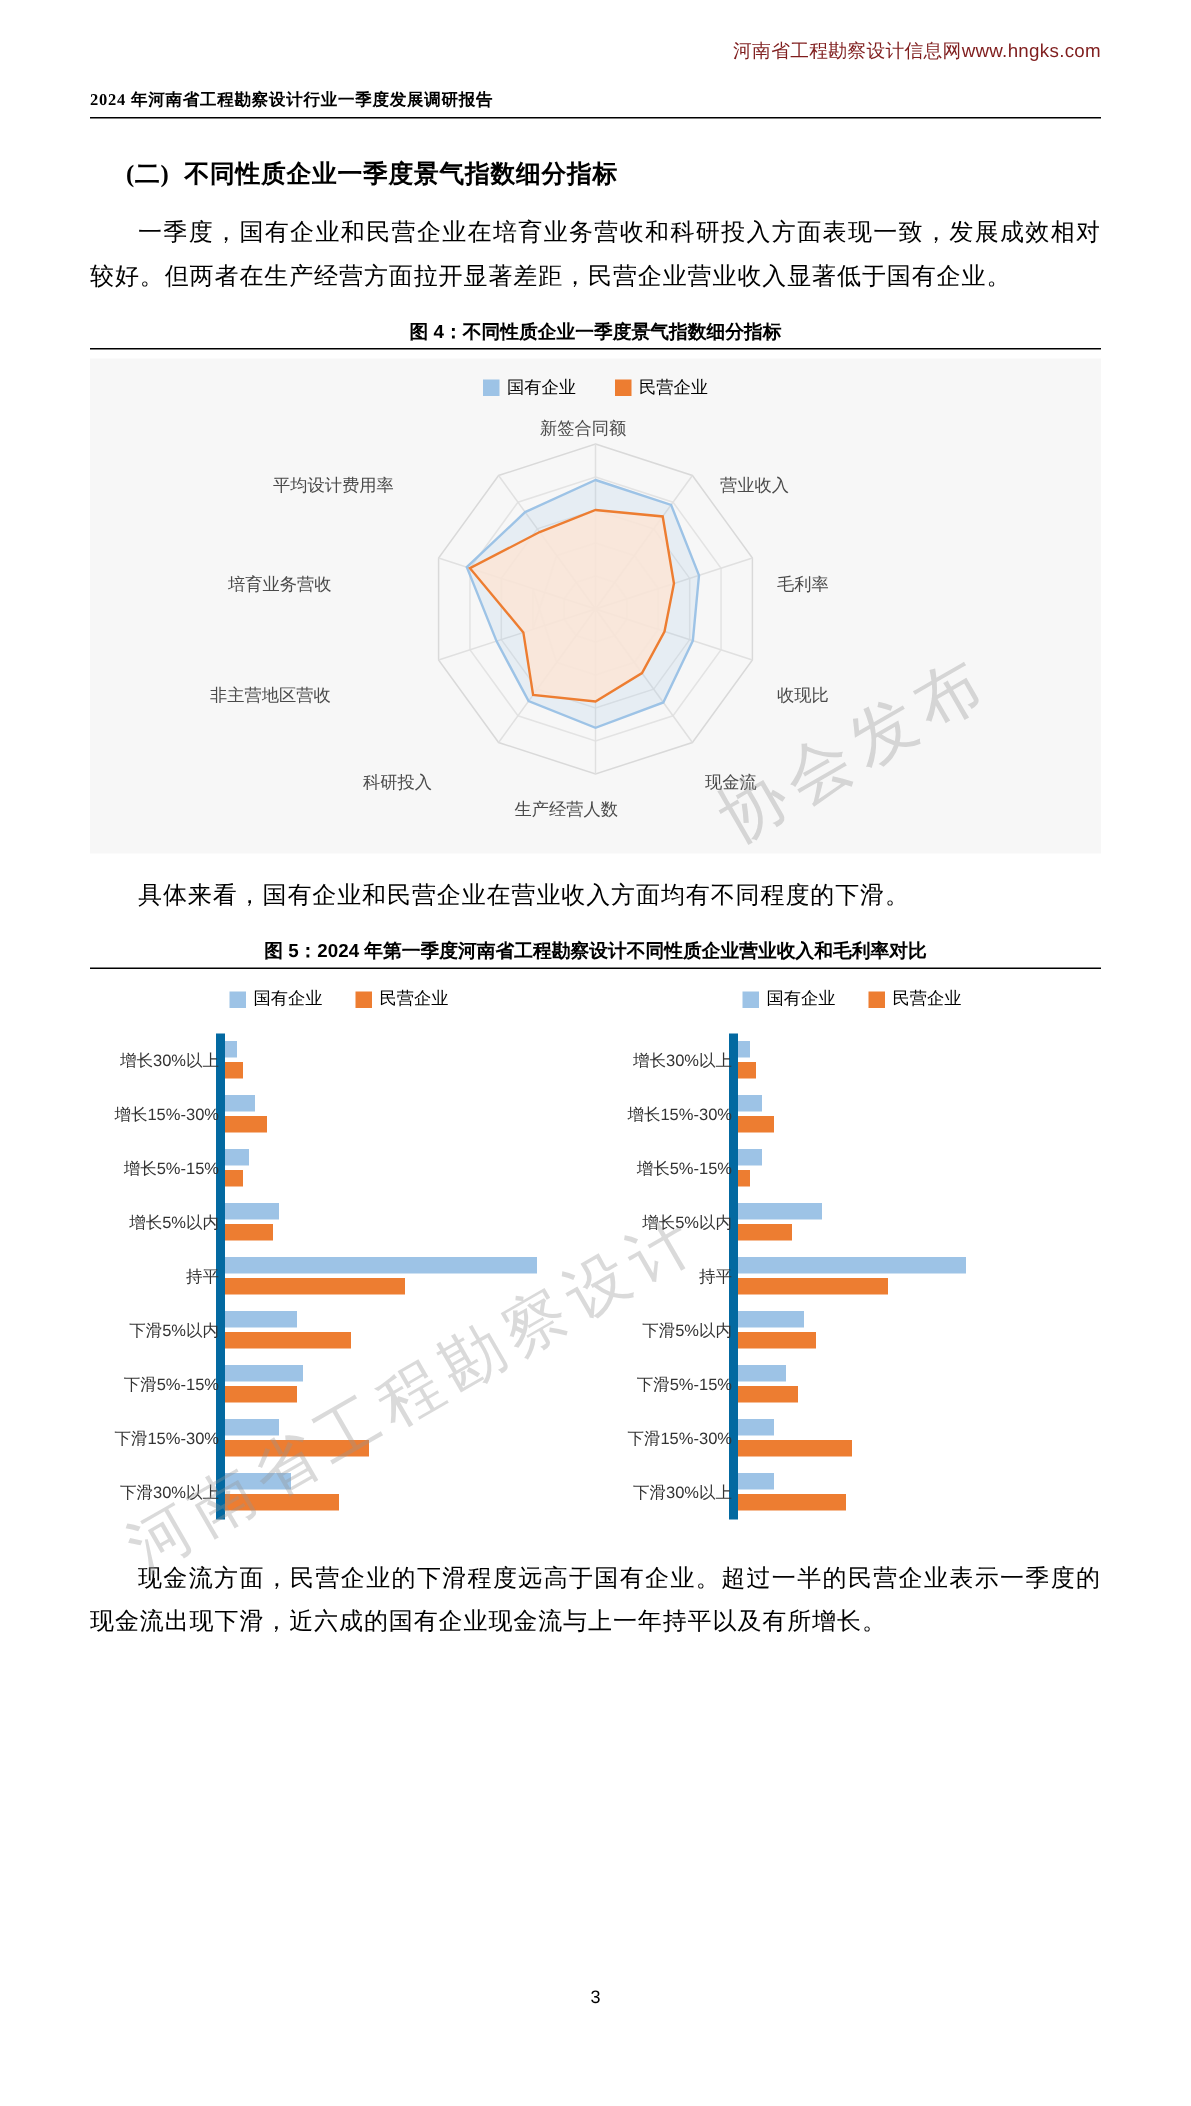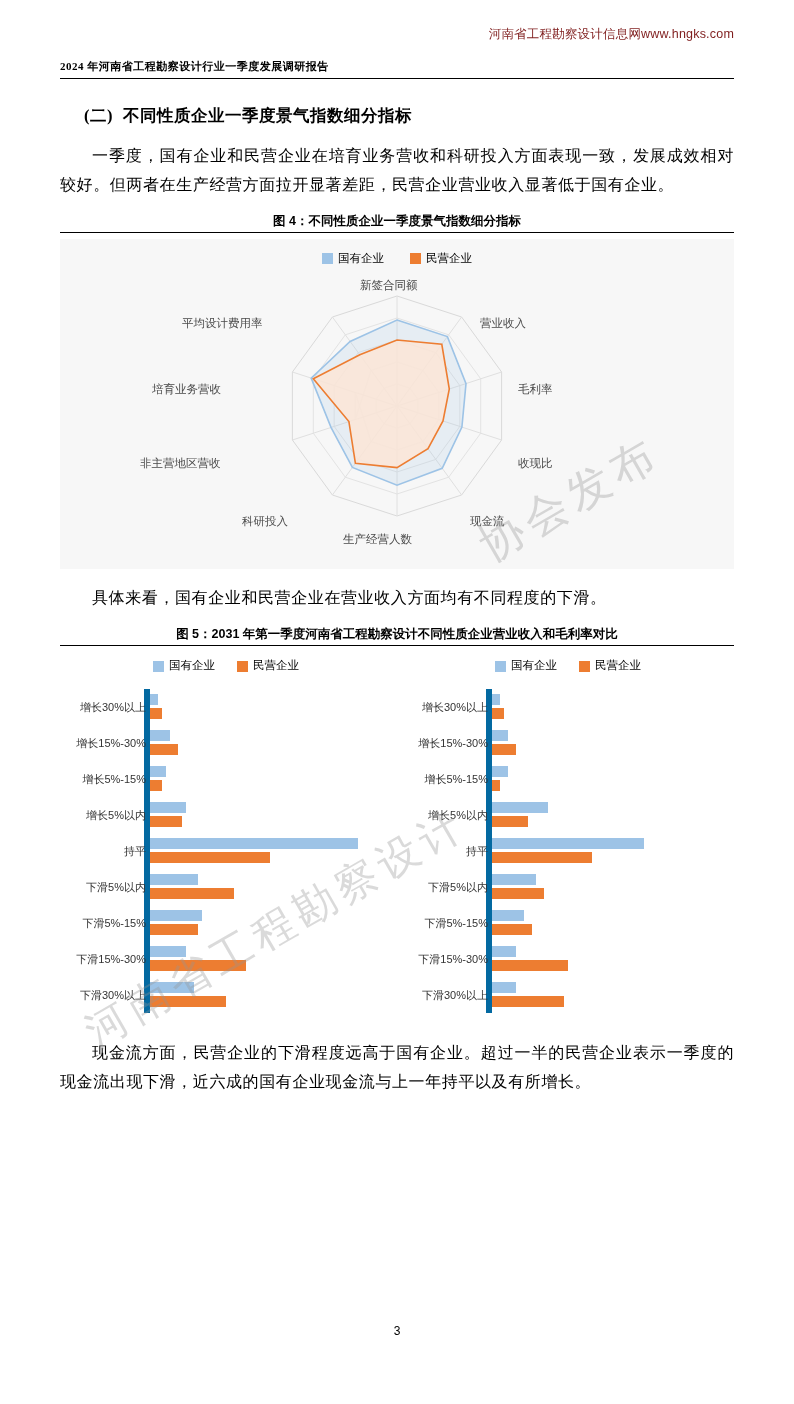--- a/index.html
+++ b/index.html
@@ -258,21 +258,21 @@
       <span class="radar-label" style="left:283px; top:266px;">生产经营人数</span>
       <span class="radar-label" style="left:146px; top:248px;margin-left:36px;">科研投入</span>
       <span class="radar-label" style="left:80px; top:190px;font-family:Liberation Serif, serif;">非主营地区营收</span>
       <span class="radar-label" style="left:92px; top:116px;">培育业务营收</span>
       <span class="radar-label" style="left:122px; top:50px;">平均设计费用率</span>
     </div>
   </div>
 
   <p class="body" style="margin-top:14px;">具体来看，国有企业和民营企业在营业收入方面均有不同程度的下滑。</p>
 
-  <div class="fig-caption">图 5：2031 年第一季度河南省工程勘察设计不同性质企业营业收入和毛利率对比</div>
+  <div class="fig-caption">图 5：2024 年第一季度河南省工程勘察设计不同性质企业营业收入和毛利率对比</div>
   <hr class="caption-rule">
 
   <div class="fig5-wrap">
 
     <div class="bar-panel">
       <div class="bar-legend">
         <span class="legend-item">
           <span class="swatch" style="display:inline-block;width:11px;height:11px;background:#9dc3e6;vertical-align:middle;margin-right:5px;"></span><span>国有企业</span>
         </span>
         <span class="legend-item">

